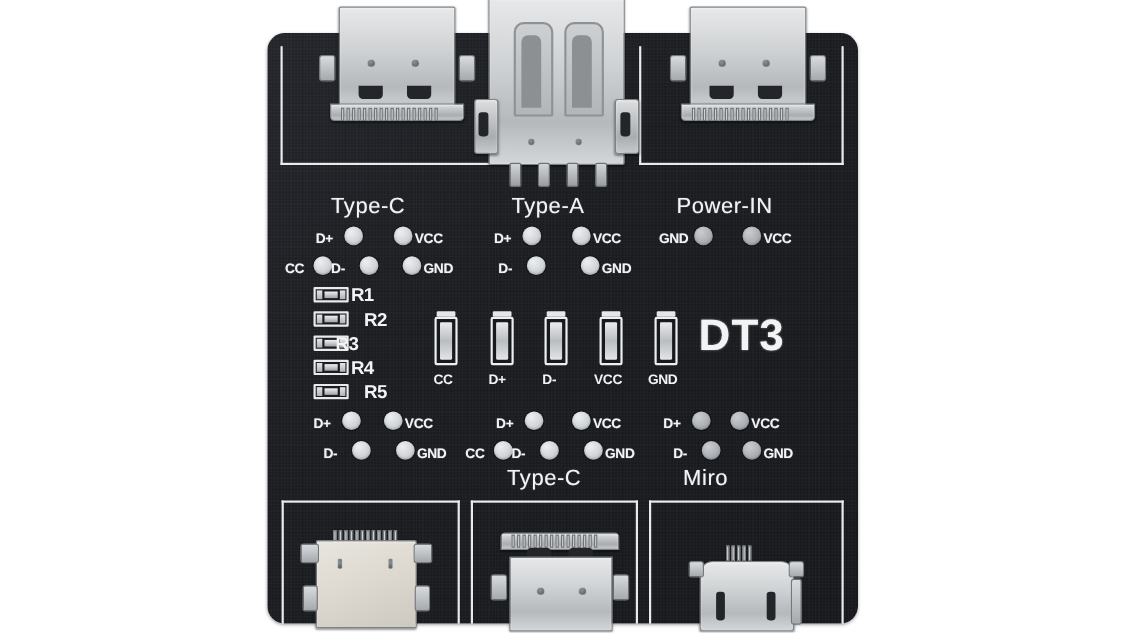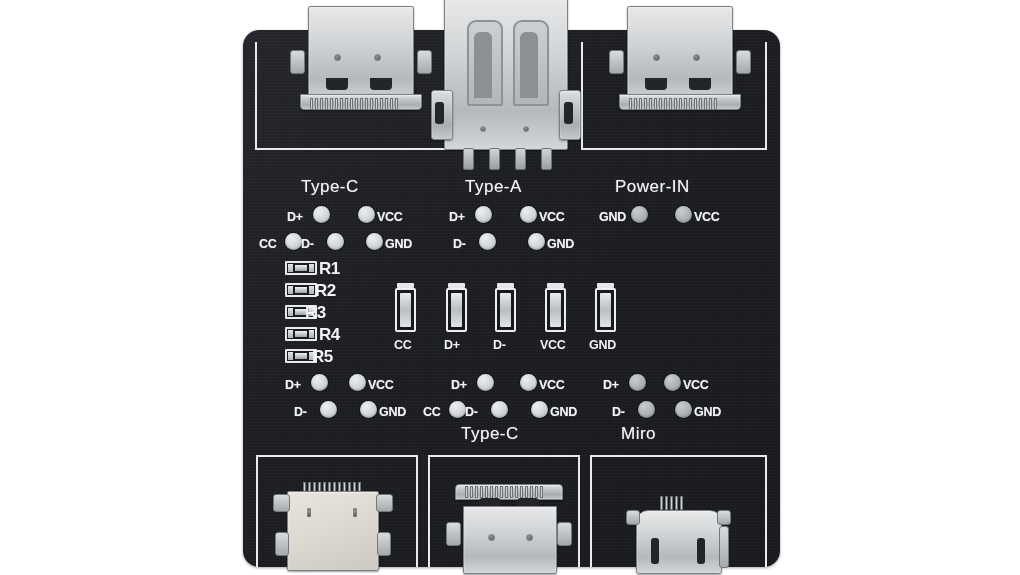--- a/index.html
+++ b/index.html
@@ -22,21 +22,21 @@
     border-radius:16px;
     box-shadow:0 1px 3px rgba(0,0,0,.35);
   }
   
   .silk{position:absolute;border:2px solid #e9eaec;box-sizing:border-box;}
 
   .lbl{
     position:absolute;color:#f2f3f5;white-space:nowrap;
     font-family:"Liberation Sans", sans-serif;
   }
-  .hdr{font-size:17px;font-weight:400;letter-spacing:.5px;
+  .hdr{font-size:20px;font-weight:400;letter-spacing:.5px;
        text-shadow:0 0 1px rgba(255,255,255,.5);}
   .pin{font-size:12.5px;font-weight:bold;letter-spacing:-.3px;
        text-shadow:0 0 1px rgba(255,255,255,.45);}
   .brand{font-size:40px;font-weight:bold;letter-spacing:1px;
        text-shadow:0 0 2px rgba(255,255,255,.55);}
   .rlab{font-size:17px;font-weight:bold;letter-spacing:-.5px;}
   .swlab{font-size:12.5px;font-weight:bold;letter-spacing:-.3px;}
 
   
   .pad{
@@ -235,36 +235,36 @@
 
     <div>
       <div class="res" style="left:42px;top:231px;">
           <i></i>
         </div>
       <div class="lbl rlab" style="left:76px;top:229px;">R1</div>
 
       <div class="res" style="left:42px;top:253px;">
           <i></i>
         </div>
-      <div class="lbl rlab" style="left:72px;top:251px;">R2</div>
+      <div class="lbl rlab" style="left:88px;top:251px;">R2</div>
 
       <div class="res" style="left:42px;top:275px;">
           <i></i>
         </div>
       <div class="lbl rlab" style="left:62px;top:273px;">R3</div>
 
       <div class="res" style="left:42px;top:297px;">
           <i></i>
         </div>
       <div class="lbl rlab" style="left:76px;top:295px;">R4</div>
 
       <div class="res" style="left:42px;top:319px;">
           <i></i>
         </div>
-      <div class="lbl rlab" style="left:69px;top:317px;">R5</div>
+      <div class="lbl rlab" style="left:88px;top:317px;">R5</div>
     </div>
 
     <div>
       <div class="sw" style="left:152px;top:258px;">
           <s></s>
           <u></u>
         </div>
       <div class="lbl swlab" style="left:151px;top:308px;">CC</div>
 
       <div class="sw" style="left:203px;top:258px;">
@@ -285,20 +285,21 @@
         </div>
       <div class="lbl swlab" style="left:297px;top:308px;">VCC</div>
 
       <div class="sw" style="left:352px;top:258px;">
           <s></s>
           <u></u>
         </div>
       <div class="lbl swlab" style="left:346px;top:308px;">GND</div>
     </div>
 
+    <div class="lbl brand" style="left:392px;top:253px;">DT3</div>
 
     <div class="lbl pin" style="left:42px;top:348px;">D+</div>
     <div class="pad" style="left:68px;top:344px;width:17px;height:17px;"></div>
     <div class="pad" style="left:106px;top:344px;width:17px;height:17px;"></div>
     <div class="lbl pin" style="left:125px;top:348px;">VCC</div>
 
     <div class="lbl pin" style="left:51px;top:375px;">D-</div>
     <div class="pad" style="left:77px;top:371px;width:17px;height:17px;"></div>
     <div class="pad" style="left:117px;top:371px;width:17px;height:17px;"></div>
     <div class="lbl pin" style="left:136px;top:375px;">GND</div>

